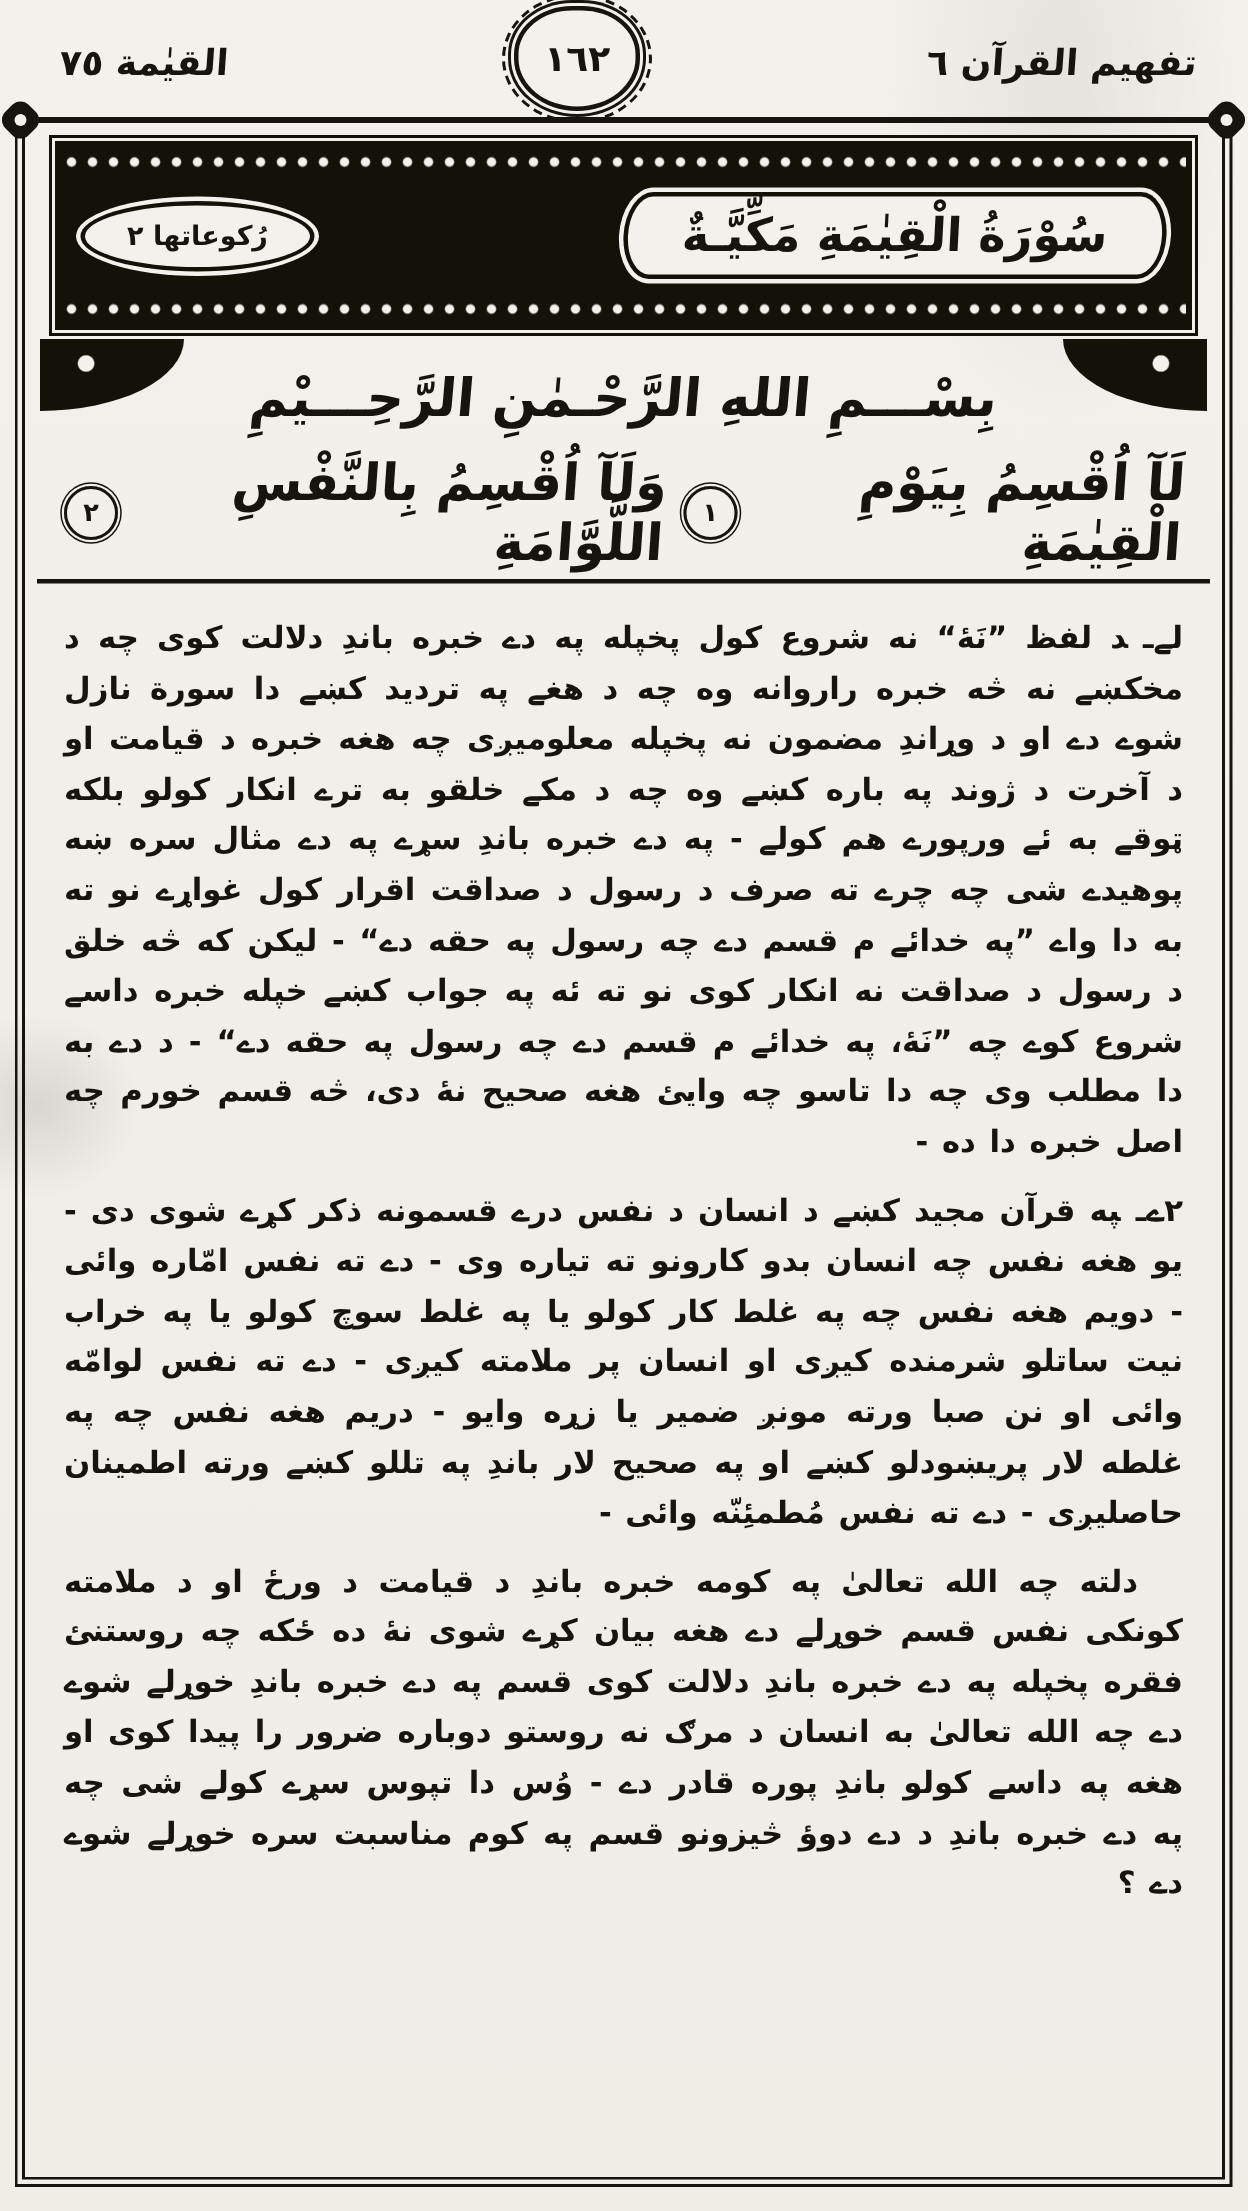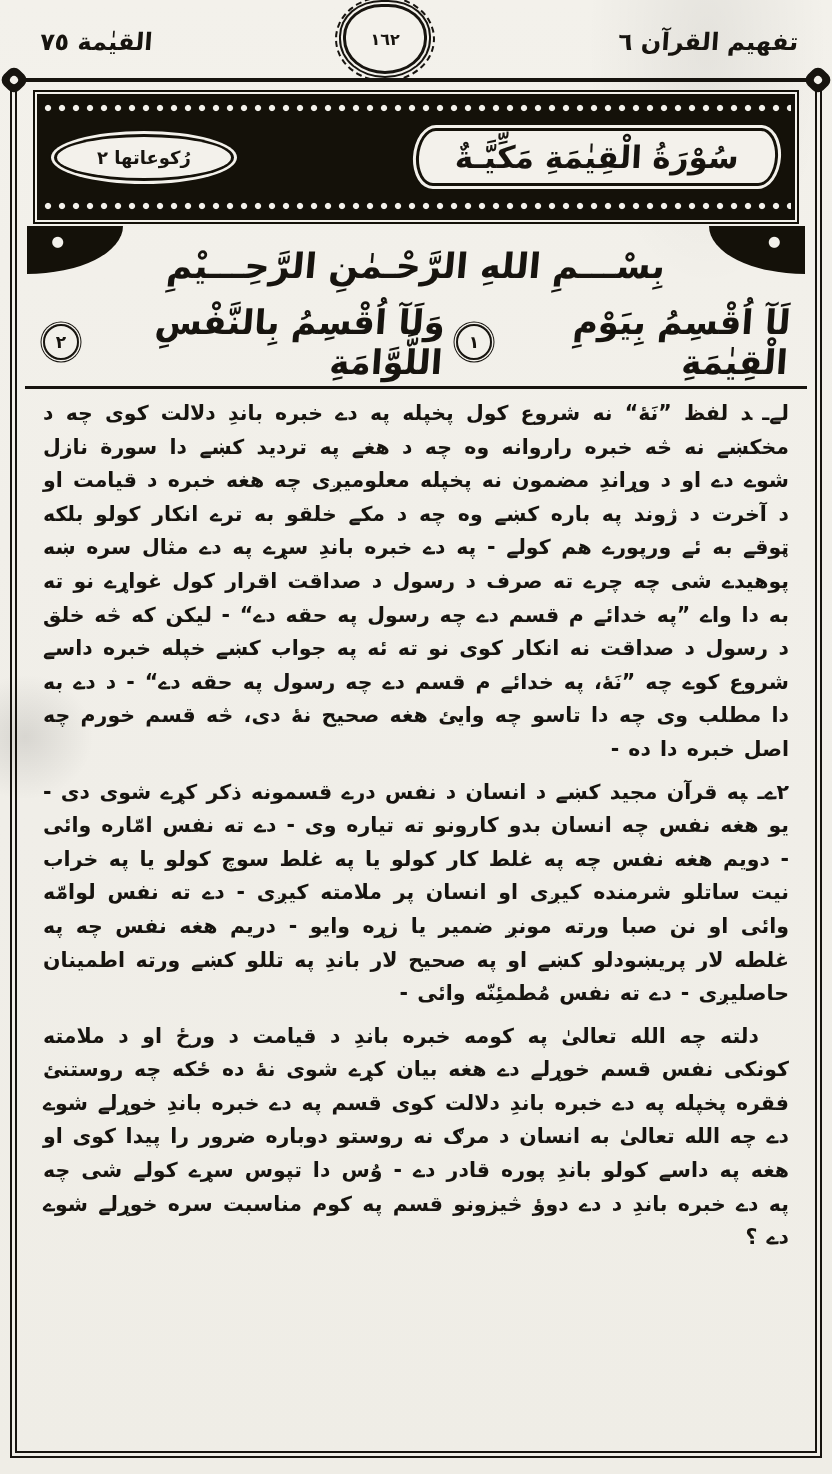--- a/index.html
+++ b/index.html
@@ -27,21 +27,21 @@
     width:78px;height:64px;
     border:3px solid #17140f;border-radius:46% 46% 50% 50%;
     box-shadow:0 0 0 2px #f3f1eb,0 0 0 4px #17140f;
     display:flex;align-items:center;justify-content:center;
     background:#f3f1eb;position:relative;margin-top:-6px;
   }
   .page-medallion::before{
     content:"";position:absolute;inset:-11px;
     border:2px dashed #17140f;border-radius:50%;
   }
-  .page-medallion span{font-size:16px;font-weight:bold;}
+  .page-medallion span{font-size:24px;font-weight:bold;}
   
   .frame{
     position:absolute;left:10px;right:10px;top:78px;bottom:16px;
     border-top:4px solid #17140f;
     border-left:7px double #17140f;
     border-right:7px double #17140f;
     border-bottom:7px double #17140f;
   }
   .corner-flower{
     position:absolute;width:22px;height:22px;background:#17140f;
@@ -67,21 +67,21 @@
   }
   .deco-row.bottom{
     background-image:radial-gradient(circle at 7px 5px,#f3f1eb 2.6px,transparent 3.6px);
   }
   .cartouche-row{
     display:flex;align-items:center;justify-content:space-between;
     direction:rtl;padding:6px 18px;height:72px;
   }
   .medallion-small{
     background:#f3f1eb;border-radius:50%;
-    min-width:118px;padding:10px 28px;text-align:center;
+    min-width:118px;padding:10px 16px;text-align:center;
     font-size:18px;font-weight:bold;
     box-shadow:0 0 0 3px #141109,0 0 0 6px #f3f1eb,0 0 0 8px #141109;
   }
   .cartouche{
     background:#f3f1eb;border-radius:26px / 44px;
     padding:8px 36px;text-align:center;
     font-size:31px;font-weight:bold;letter-spacing:1px;
     box-shadow:0 0 0 3px #141109,0 0 0 6px #f3f1eb,0 0 0 8px #141109;
     transform:skewX(-3deg);
   }
@@ -118,21 +118,21 @@
   }
   .fn-sup{font-size:15px;vertical-align:18px;font-weight:bold;margin:0 2px;}
   
   .divider{border:none;border-top:3.5px solid #17140f;margin:10px 8px 2px;}
   
   .commentary{
     direction:rtl;text-align:justify;
     font-size:20.5px;font-weight:bold;line-height:33.6px;
     padding:6px 26px 0;word-spacing:2px;
   }
-  .commentary p{margin:0 0 9px;}
+  .commentary p{margin:12px 0 9px;}
   .commentary p.indent{text-indent:30px;}
   .fn-marker{font-weight:bold;padding-left:10px;}
   .fn-marker::after{content:"ـ";}
 </style>
 </head>
 <body>
 
 <div class="page">
 
   <div class="header-row">

